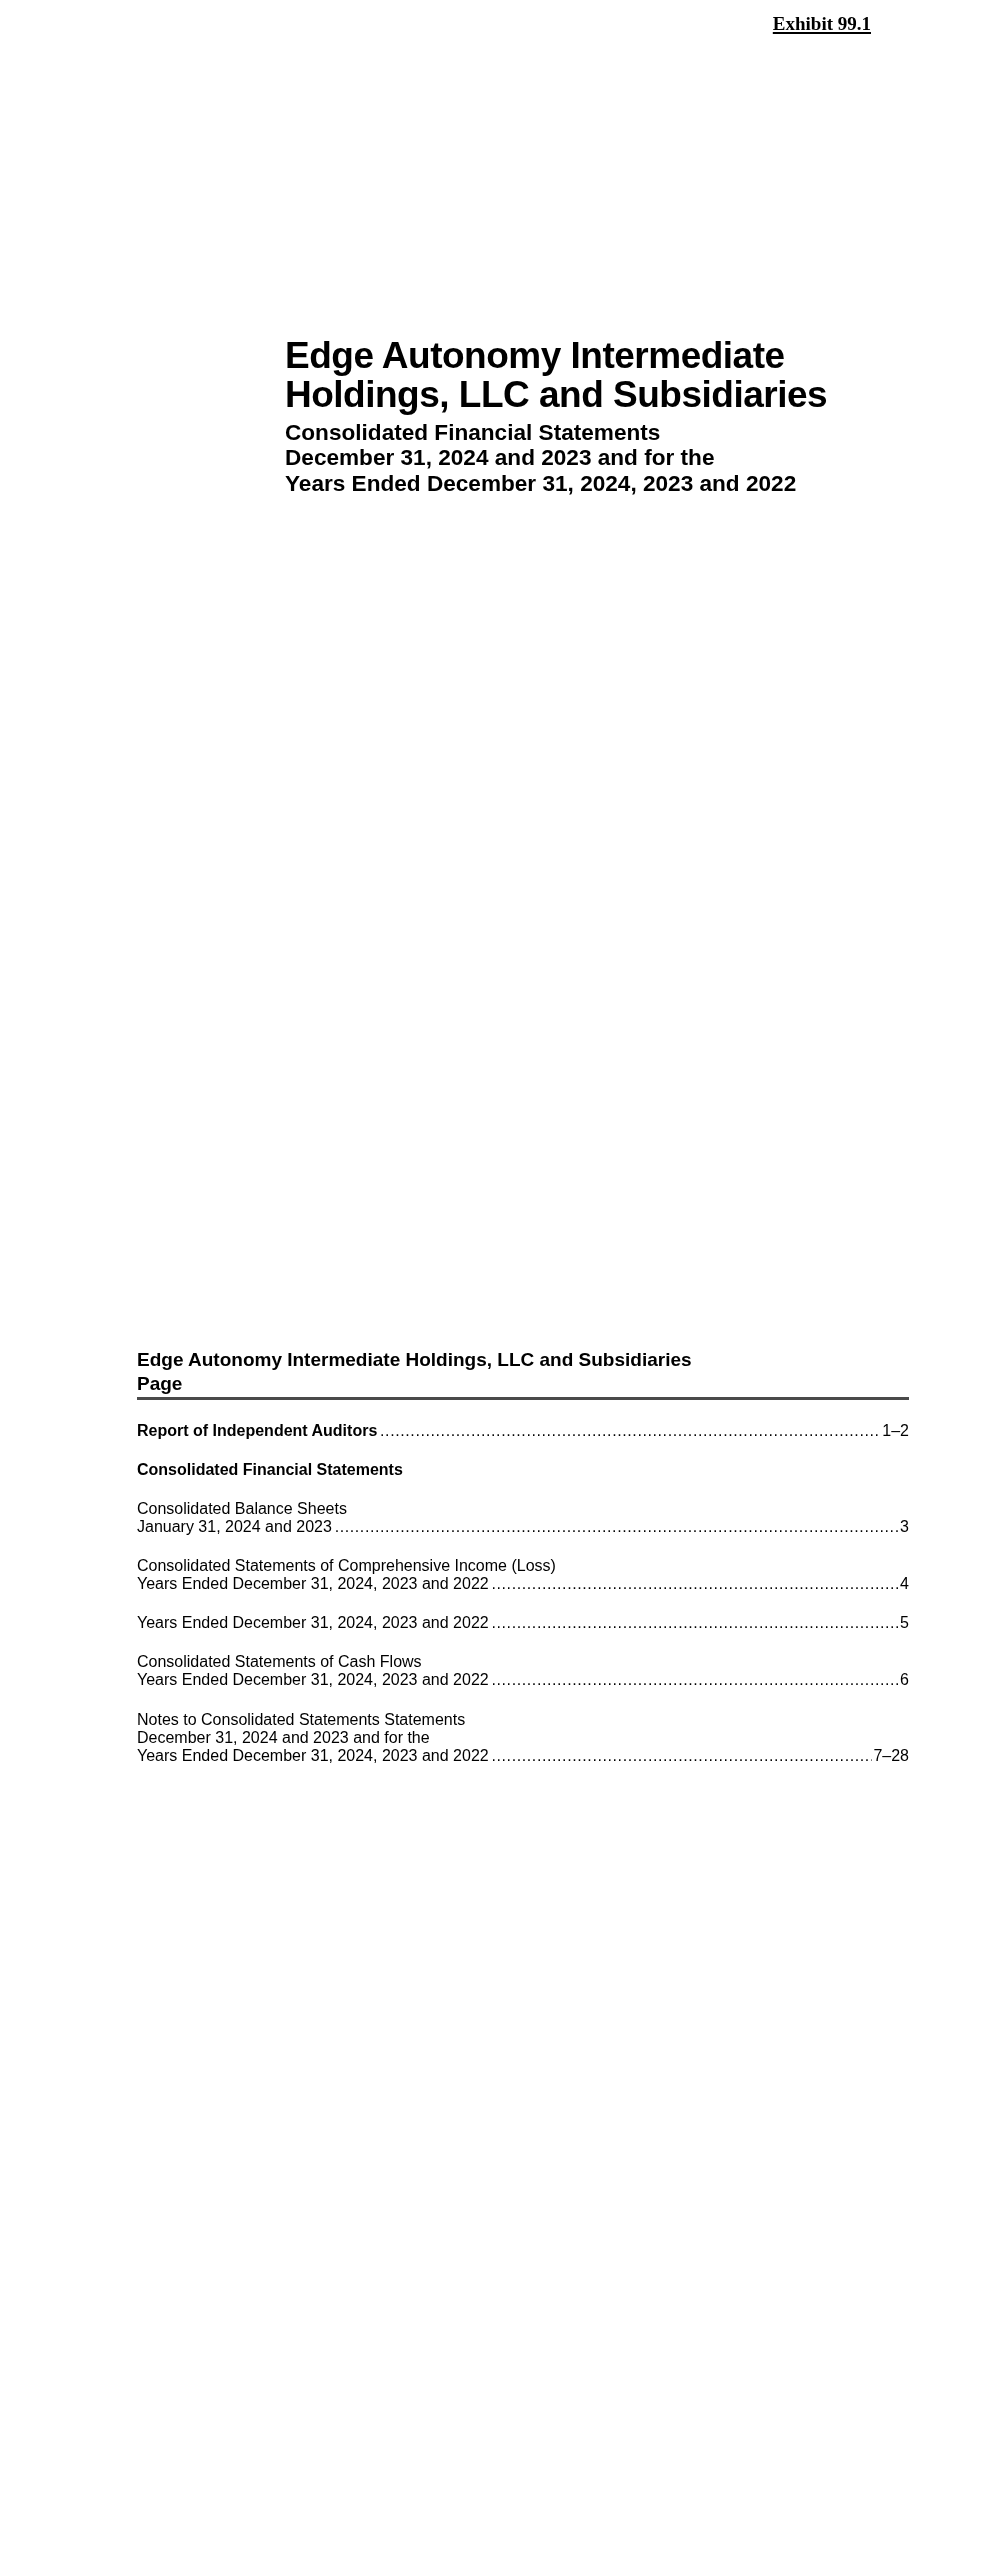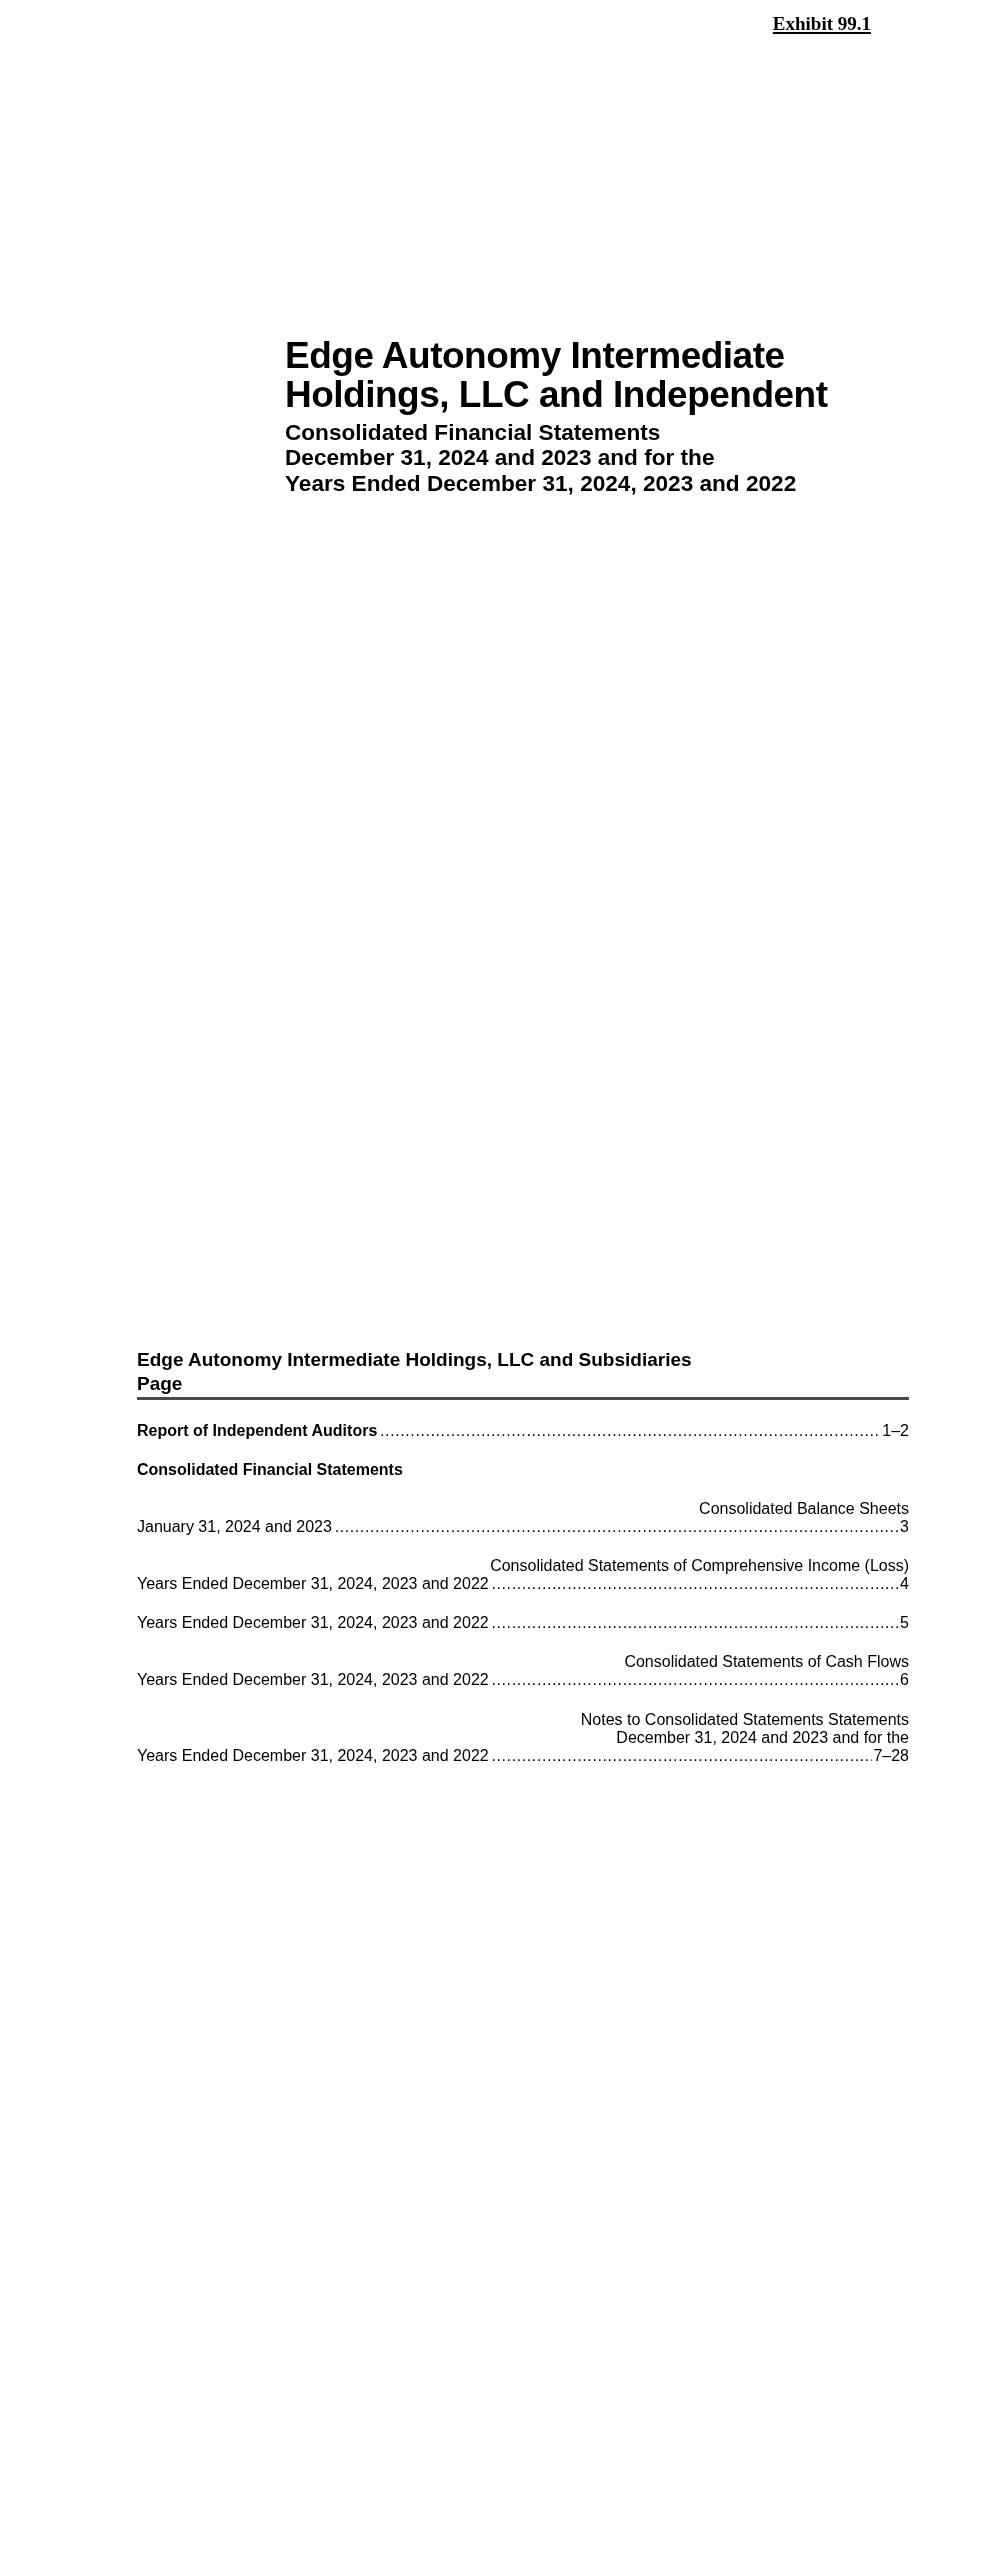--- a/index.html
+++ b/index.html
@@ -40,41 +40,41 @@
   .index-header { font-size: 19px; line-height: 23.6px; font-weight: bold; }
   .index-rule { margin-top: 1.9px; height: 2.8px; background: #4a4a4a; }
   .pages-label { margin-top: 26.4px; text-align: right; font-weight: bold; font-size: 16px; line-height: 18px; }
 
   .toc { font-size: 16px; line-height: 18px; }
   .toc-item-first { margin-top: 22px; }
   .toc-section-heading { margin-top: 21px; font-weight: bold; }
   .toc-entry { margin-top: 21px; }
   .toc-entry-notes { margin-top: 22.6px; }
   .toc-row { display: flex; align-items: baseline; }
-  .toc-text { white-space: nowrap; text-align: right; }
+  .toc-text { white-space: nowrap; }
   .bold { font-weight: bold; }
   .leader {
     flex: 1 1 auto; overflow: hidden; white-space: nowrap;
     min-width: 11.3px; padding-left: 2.8px;
     letter-spacing: 0.6px; font-weight: normal;
   }
   .toc-page-num { white-space: nowrap; padding-left: 1.9px; font-weight: normal; }
 </style>
 </head>
 <body>
 
 <div>
 
   <section class="page page-cover">
     <div class="exhibit-label">Exhibit 99.1</div>
 
     <div class="title-block">
       <div class="title-main">
         <div>Edge Autonomy Intermediate</div>
-        <div>Holdings, LLC and Independent</div>
+        <div>Holdings, LLC and Subsidiaries</div>
       </div>
       <div class="title-sub">
         <div>Consolidated Financial Statements</div>
         <div>December 31, 2024 and 2023 and for the</div>
         <div>Years Ended December 31, 2024, 2023 and 2022</div>
       </div>
     </div>
   </section>
 
   <section class="page page-index">

